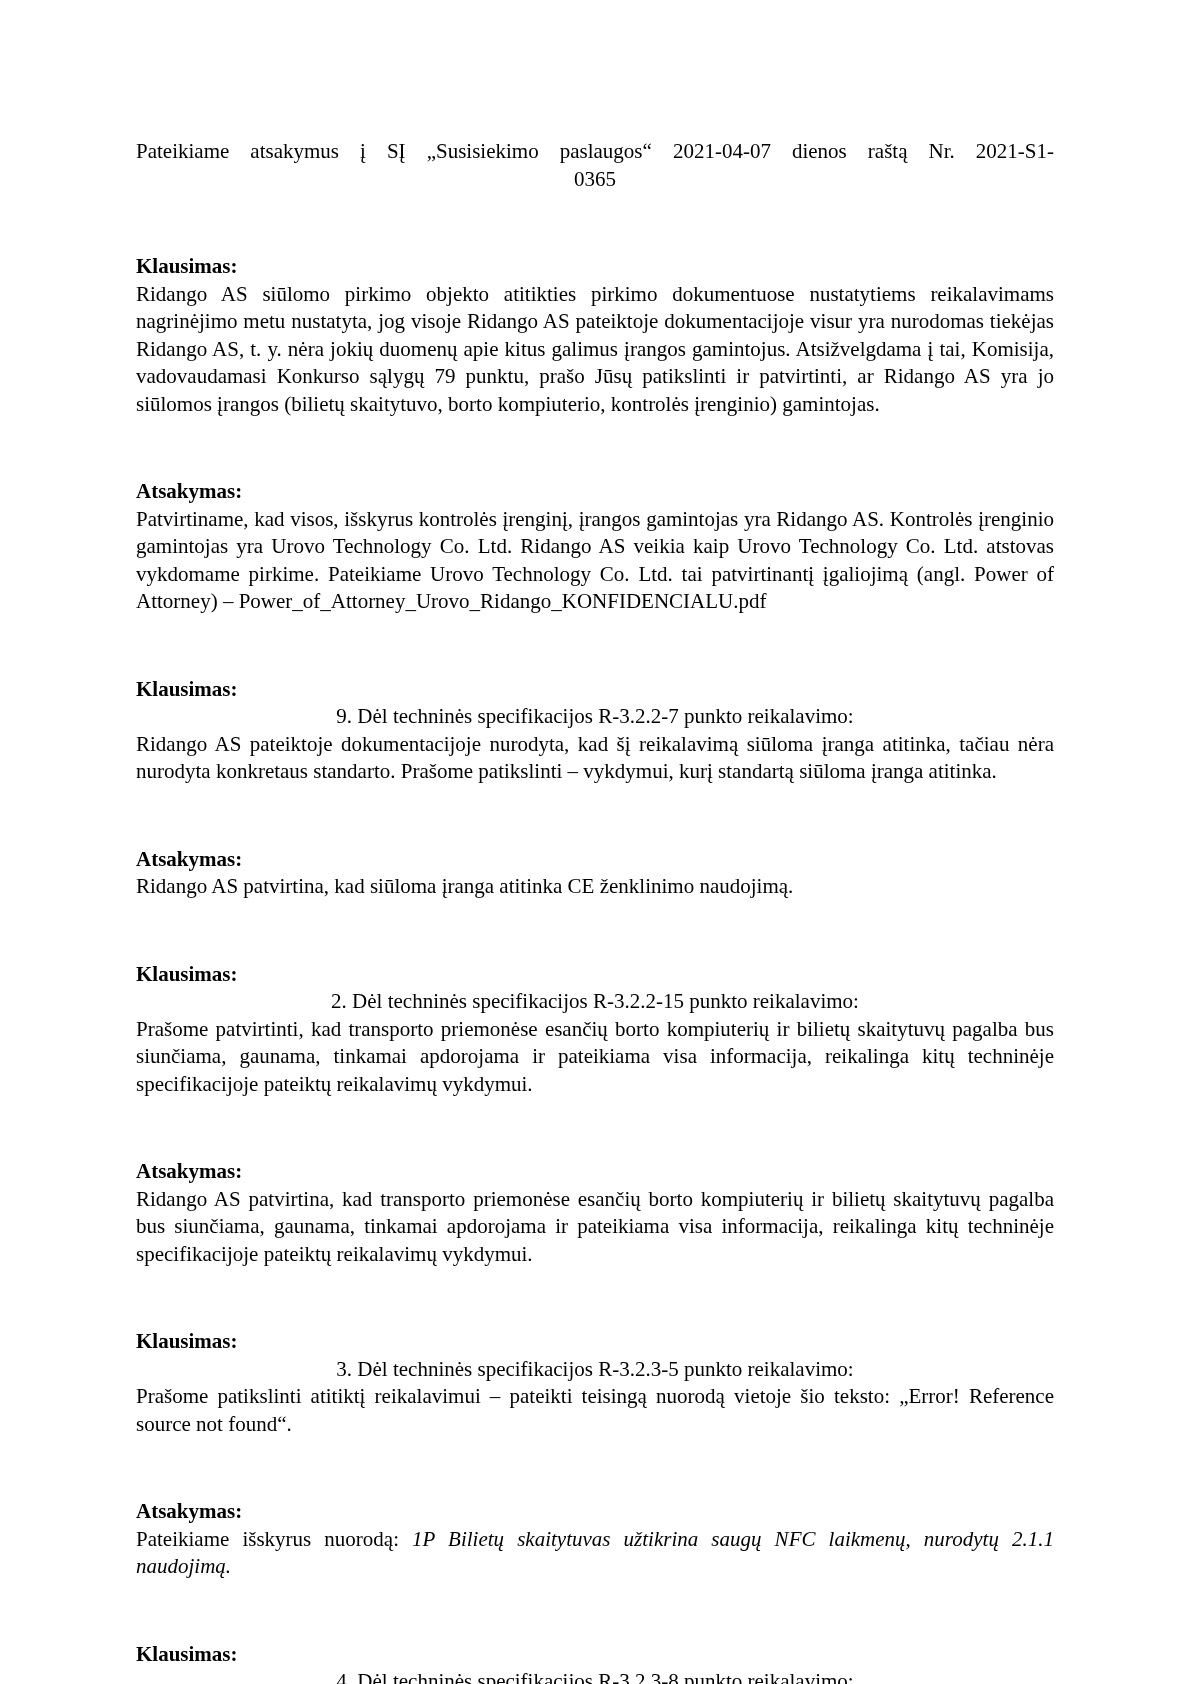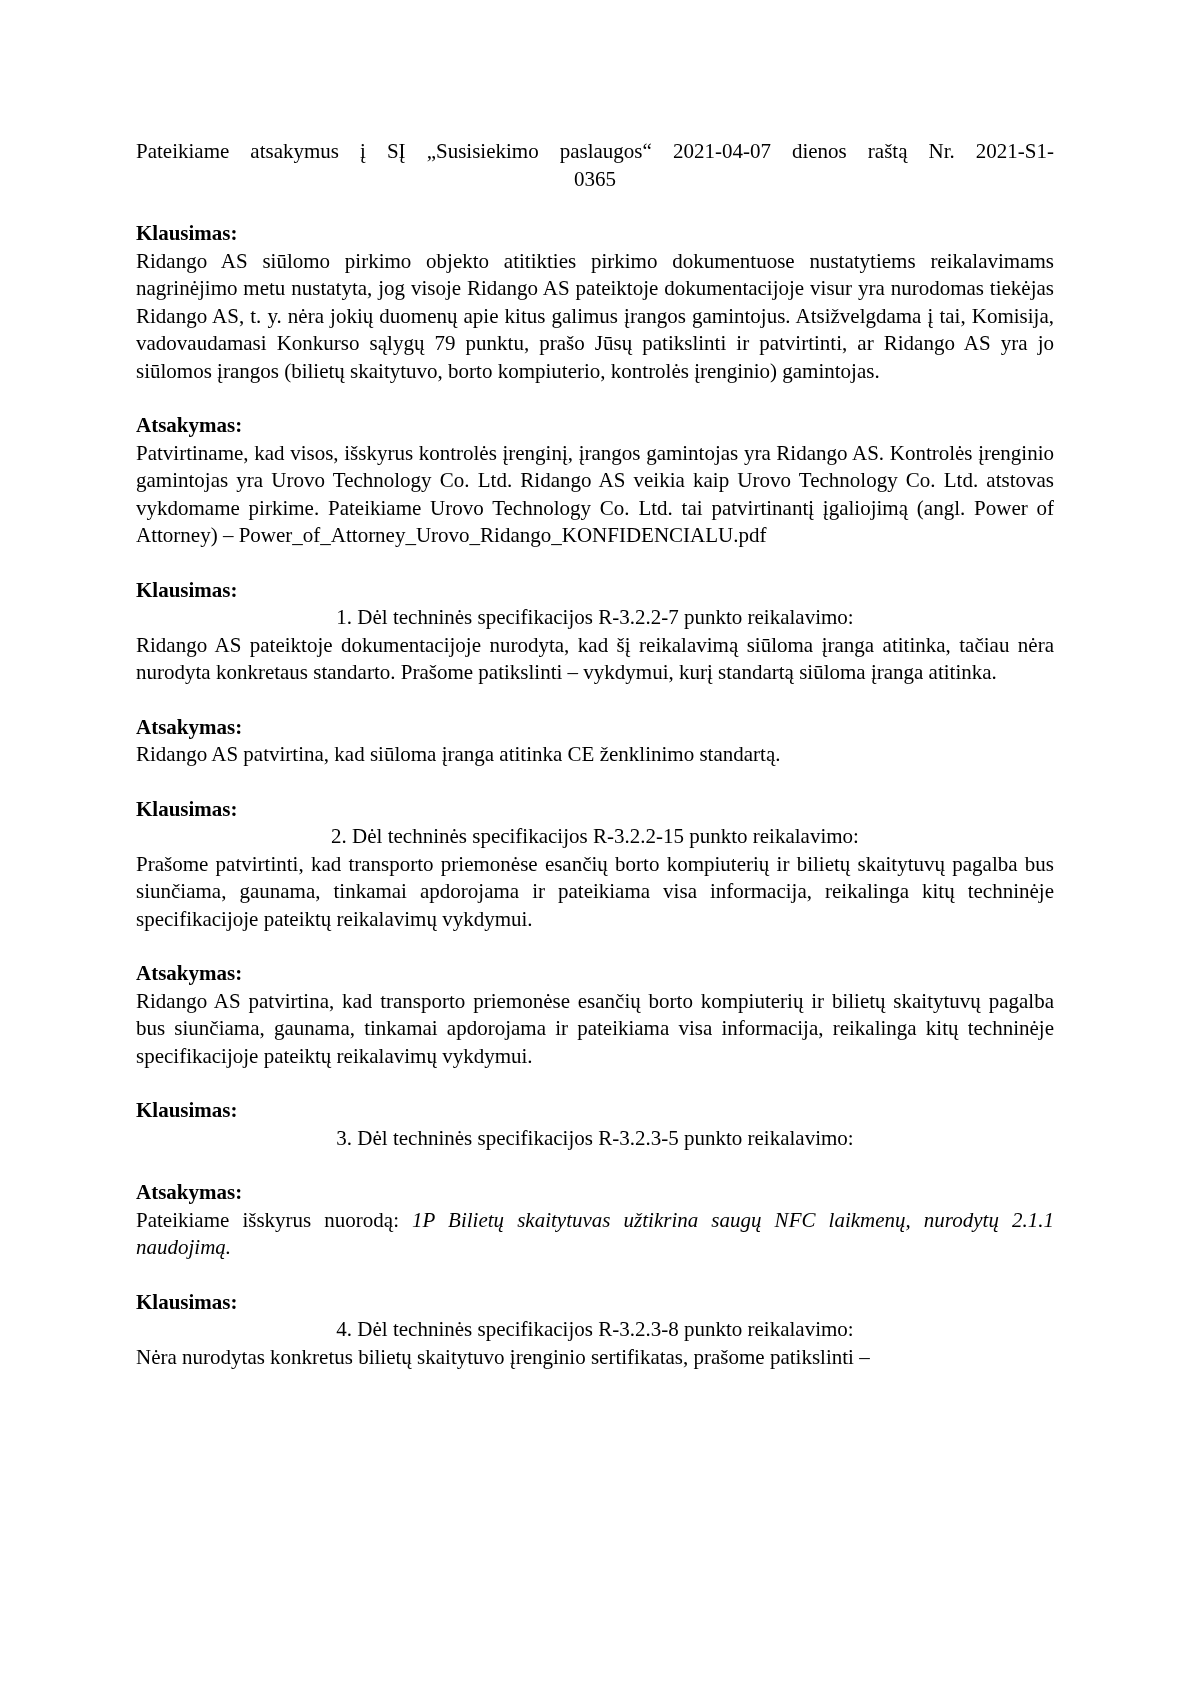--- a/index.html
+++ b/index.html
@@ -32,21 +32,21 @@
     text-align: justify;
     text-align-last: justify;
   }
   .heading {
     font-weight: bold;
   }
   .line {
     text-align: center;
   }
   .gap {
-    margin-top: 27px;
+    margin-top: 60px;
   }
   em.it {
     font-style: italic;
   }
 </style>
 </head>
 <body>
 
 <div class="page">
   <div class="content">
@@ -56,37 +56,38 @@
 
     <section>
       <p class="heading gap">Klausimas:</p>
       <p class="para">Ridango AS siūlomo pirkimo objekto atitikties pirkimo dokumentuose nustatytiems reikalavimams nagrinėjimo metu nustatyta, jog visoje Ridango AS pateiktoje dokumentacijoje visur yra nurodomas tiekėjas Ridango AS, t. y. nėra jokių duomenų apie kitus galimus įrangos gamintojus. Atsižvelgdama į tai, Komisija, vadovaudamasi Konkurso sąlygų 79 punktu, prašo Jūsų patikslinti ir patvirtinti, ar Ridango AS yra jo siūlomos įrangos (bilietų skaitytuvo, borto kompiuterio, kontrolės įrenginio) gamintojas.</p>
       <p class="heading gap">Atsakymas:</p>
       <p class="para">Patvirtiname, kad visos, išskyrus kontrolės įrenginį, įrangos gamintojas yra Ridango AS. Kontrolės įrenginio gamintojas yra Urovo Technology Co. Ltd. Ridango AS veikia kaip Urovo Technology Co. Ltd. atstovas vykdomame pirkime. Pateikiame Urovo Technology Co. Ltd. tai patvirtinantį įgaliojimą (angl. Power of Attorney) – Power_of_Attorney_Urovo_Ridango_KONFIDENCIALU.pdf</p>
     </section>
 
     <section>
       <p class="heading gap">Klausimas:</p>
-      <p class="line">1. Dėl techninės specifikacijos R-3.2.2-7 punkto reikalavimo:</p>
+      <p class="line">9. Dėl techninės specifikacijos R-3.2.2-7 punkto reikalavimo:</p>
       <p class="para">Ridango AS pateiktoje dokumentacijoje nurodyta, kad šį reikalavimą siūloma įranga atitinka, tačiau nėra nurodyta konkretaus standarto. Prašome patikslinti – vykdymui, kurį standartą siūloma įranga atitinka.</p>
       <p class="heading gap">Atsakymas:</p>
-      <p class="para">Ridango AS patvirtina, kad siūloma įranga atitinka CE ženklinimo standartą.</p>
+      <p class="para">Ridango AS patvirtina, kad siūloma įranga atitinka CE ženklinimo naudojimą.</p>
     </section>
 
     <section>
       <p class="heading gap">Klausimas:</p>
       <p class="line">2. Dėl techninės specifikacijos R-3.2.2-15 punkto reikalavimo:</p>
       <p class="para">Prašome patvirtinti, kad transporto priemonėse esančių borto kompiuterių ir bilietų skaitytuvų pagalba bus siunčiama, gaunama, tinkamai apdorojama ir pateikiama visa informacija, reikalinga kitų techninėje specifikacijoje pateiktų reikalavimų vykdymui.</p>
       <p class="heading gap">Atsakymas:</p>
       <p class="para">Ridango AS patvirtina, kad transporto priemonėse esančių borto kompiuterių ir bilietų skaitytuvų pagalba bus siunčiama, gaunama, tinkamai apdorojama ir pateikiama visa informacija, reikalinga kitų techninėje specifikacijoje pateiktų reikalavimų vykdymui.</p>
     </section>
 
     <section>
       <p class="heading gap">Klausimas:</p>
       <p class="line">3. Dėl techninės specifikacijos R-3.2.3-5 punkto reikalavimo:</p>
+      <p class="para">Prašome patikslinti atitiktį reikalavimui – pateikti teisingą nuorodą vietoje šio teksto: „Error! Reference source not found“.</p>
       <p class="heading gap">Atsakymas:</p>
       <p class="para"><span>Pateikiame išskyrus nuorodą: </span><em class="it">1P Bilietų skaitytuvas užtikrina saugų NFC laikmenų, nurodytų 2.1.1 naudojimą.</em></p>
     </section>
 
     <section>
       <p class="heading gap">Klausimas:</p>
       <p class="line">4. Dėl techninės specifikacijos R-3.2.3-8 punkto reikalavimo:</p>
       <p class="para">Nėra nurodytas konkretus bilietų skaitytuvo įrenginio sertifikatas, prašome patikslinti –</p>
     </section>
 

